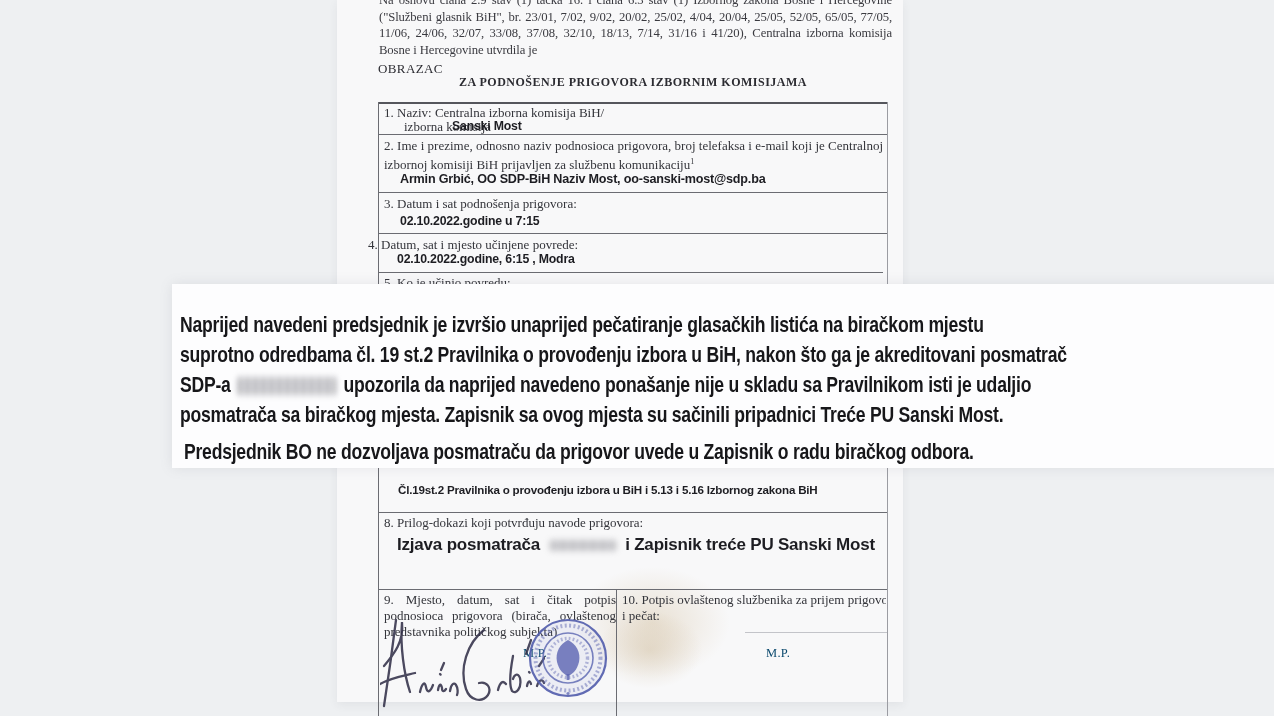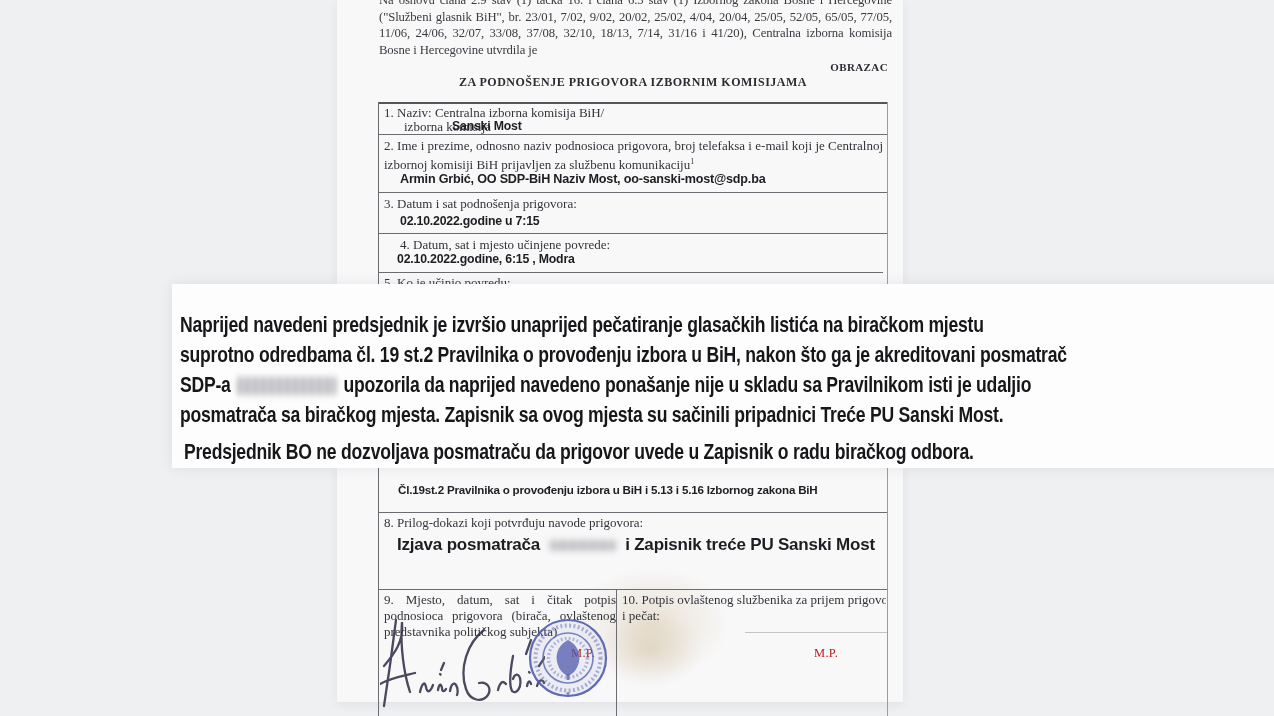--- a/index.html
+++ b/index.html
@@ -16,22 +16,22 @@
   .stain1{position:absolute; left:545px; top:545px; width:215px; height:155px;
     background:radial-gradient(closest-side, rgba(214,196,166,0.45), rgba(214,196,166,0) 72%);}
   .stain2{position:absolute; left:575px; top:595px; width:150px; height:110px;
     background:radial-gradient(closest-side, rgba(203,182,148,0.38), rgba(203,182,148,0) 70%);}
   
   .intro{
     position:absolute; left:379px; top:-8px; width:513px;
     font-size:12.7px; line-height:16.6px; text-align:justify; color:#3a3a40;
     letter-spacing:-0.1px;
   }
-  .title1{position:absolute; left:378px; top:61px; width:510px; text-align:right;
-    font-weight:bold; font-size:11px; letter-spacing:0.4px; color:#2c2c32;}
+  .title1{position:absolute; left:378px; top:61px; width:510px; text-align:left;
+    font-weight:normal; font-size:13px; letter-spacing:0.4px; color:#2c2c32;}
   .title2{position:absolute; left:378px; top:75px; width:510px; text-align:center;
     font-weight:bold; font-size:12px; letter-spacing:0.5px; color:#2c2c32;}
   
   .hln{position:absolute; height:1px; background:#6b6c72;}
   .hln.top{height:2px; background:#55565c;}
   .vln{position:absolute; width:1px; background:#6b6c72;}
   .faint{background:#c3c4c9;}
   .lbl{position:absolute; font-size:13px; line-height:15.8px; color:#33343a;}
   .just{text-align:justify;}
   .val{
@@ -55,21 +55,21 @@
     font-family:"Liberation Sans", sans-serif; font-weight:700;
     font-size:22px; line-height:30px; color:#17171a; letter-spacing:-0.3px;
     white-space:nowrap; transform:scaleX(0.8); transform-origin:0 50%;
   }
   .ovl-p2{margin-top:7px; padding-left:5px;}
   .ovl-blur{width:125px; height:18px; margin:0 8px;}
   
   .sig{position:absolute; left:380px; top:604px; width:165px; height:112px;}
   .stamp{position:absolute; left:518px; top:610px; width:100px; height:100px;
     filter:blur(0.4px); opacity:0.92;}
-  .mp{position:absolute; font-size:12.5px; color:#b91c1c; letter-spacing:0.3px;margin-left:48px;}
+  .mp{position:absolute; font-size:12.5px; color:#0c4a6e; letter-spacing:0.3px;}
 </style>
 </head>
 <body>
 
 <div class="canvas">
 
   <div class="page"></div>
   <div class="stain1"></div>
   <div class="stain2"></div>
 
@@ -93,21 +93,21 @@
   <div class="lbl" style="left:384px; top:105px;">1. Naziv: Centralna izborna komisija BiH/</div>
   <div class="lbl" style="left:396px; top:119px;margin-left:8px;">izborna komisija</div>
   <div class="val" style="left:452px; top:119px;">Sanski Most</div>
 
   <div class="lbl just" style="left:384px; top:138px; width:499px;"><span>2. Ime i prezime, odnosno naziv podnosioca prigovora, broj telefaksa i e-mail koji je Centralnoj izbornoj komisiji BiH prijavljen za službenu komunikaciju</span><sup>1</sup></div>
   <div class="val" style="left:400px; top:172px; font-size:12.6px;">Armin Grbić, OO SDP-BiH Naziv Most, oo-sanski-most@sdp.ba</div>
 
   <div class="lbl" style="left:384px; top:196px;">3. Datum i sat podnošenja prigovora:</div>
   <div class="val" style="left:400px; top:214px;">02.10.2022.godine u 7:15</div>
 
-  <div class="lbl" style="left:400px; top:237px;text-align:center;">4. Datum, sat i mjesto učinjene povrede:</div>
+  <div class="lbl" style="left:368px; top:237px;text-align:center;">4. Datum, sat i mjesto učinjene povrede:</div>
   <div class="val" style="left:397px; top:252px;">02.10.2022.godine, 6:15 , Modra</div>
 
   <div class="lbl" style="left:384px; top:275px;">5. Ko je učinio povredu:</div>
 
   <div class="mark" style="left:707px; top:455px;">’</div>
 
   <div class="val" style="left:398px; top:483px; font-size:11.6px;">Čl.19st.2 Pravilnika o provođenju izbora u BiH i 5.13 i 5.16 Izbornog zakona BiH</div>
 
   <div class="lbl" style="left:384px; top:515px;">8. Prilog-dokazi koji potvrđuju navode prigovora:</div>
   <div class="val" style="left:397px; top:535px; font-size:17px;">

